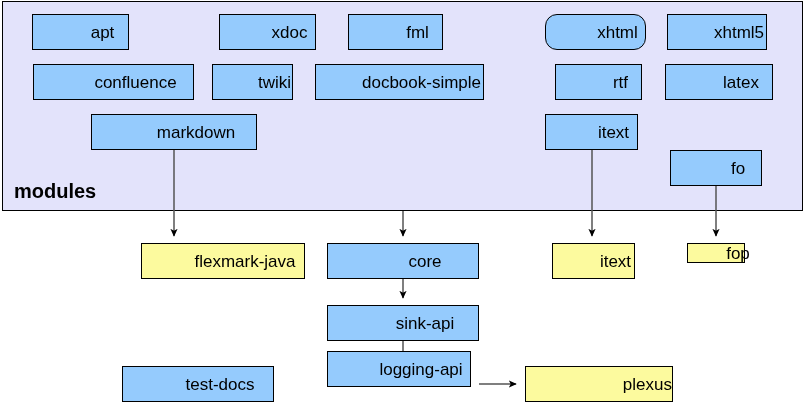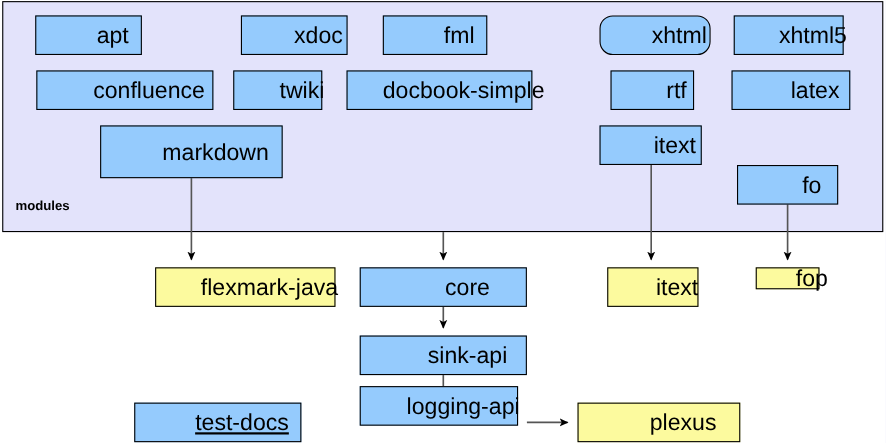--- a/index.html
+++ b/index.html
@@ -25,32 +25,32 @@
   }
   .cluster {
     position: absolute;
     box-sizing: border-box;
     background: #e3e3fb;
     border: 1.6px solid #000000;
   }
   .cluster-label {
     position: absolute;
     font-weight: bold;
-    font-size: 12px;
+    font-size: 20px;
     color: #000000;
     white-space: nowrap;
   }
   .node {
     position: absolute;
     box-sizing: border-box;
     border: 1.4px solid #000000;
     display: flex;
     align-items: center;
     justify-content: center;
-    font-size: 21px;
+    font-size: 17px;
     color: #000000;
     line-height: 1;
     white-space: nowrap;
     z-index: 3;
     padding-left: 44px;
   }
   .node.blue { background: #95cbfd; }
   .node.yellow { background: #fcfa9e; }
 </style>
 </head>
@@ -96,27 +96,27 @@
       </div>
       <div class="node blue" style="left: 33px; top: 64px; width: 161px; height: 36px;">
         <span>confluence</span>
       </div>
       <div class="node blue" style="left: 212px; top: 64px; width: 81px; height: 36px;">
         <span>twiki</span>
       </div>
       <div class="node blue" style="left: 315px; top: 64px; width: 169px; height: 36px;">
         <span>docbook-simple</span>
       </div>
-      <div class="node blue" style="left: 555px; top: 64px; width: 76px; height: 36px;">
+      <div class="node blue" style="left: 555px; top: 64px; width: 87px; height: 36px;">
         <span>rtf</span>
       </div>
       <div class="node blue" style="left: 665px; top: 64px; width: 108px; height: 36px;">
         <span>latex</span>
       </div>
-      <div class="node blue" style="left: 91px; top: 114px; width: 166px; height: 48px;">
+      <div class="node blue" style="left: 91px; top: 114px; width: 166px; height: 36px;">
         <span>markdown</span>
       </div>
       <div class="node blue" style="left: 545px; top: 114px; width: 93px; height: 36px;">
         <span>itext</span>
       </div>
       <div class="node blue" style="left: 670px; top: 114px; width: 92px; height: 36px; margin-top: 36px;">
         <span>fo</span>
       </div>
       <div class="node yellow" style="left: 93px; top: 243px; width: 164px; height: 36px; margin-left: 48px;">
         <span>flexmark-java</span>
@@ -126,24 +126,24 @@
       </div>
       <div class="node yellow" style="left: 552px; top: 243px; width: 83px; height: 36px;">
         <span>itext</span>
       </div>
       <div class="node yellow" style="left: 687px; top: 243px; width: 58px; height: 20px;">
         <span>fop</span>
       </div>
       <div class="node blue" style="left: 327px; top: 305px; width: 152px; height: 36px;">
         <span>sink-api</span>
       </div>
-      <div class="node blue" style="left: 122px; top: 366px; width: 152px; height: 36px; text-decoration: underline;">
+      <div class="node blue" style="left: 122px; top: 366px; width: 152px; height: 36px;">
         <span>test-docs</span>
       </div>
       <div class="node blue" style="left: 327px; top: 351px; width: 144px; height: 36px;">
         <span>logging-api</span>
       </div>
-      <div class="node yellow" style="left: 525px; top: 366px; width: 148px; height: 36px;">
+      <div class="node yellow" style="left: 525px; top: 366px; width: 148px; height: 36px; justify-content: flex-end;">
         <span>plexus</span>
       </div>
     </div>
 
 </div>
 
 </body></html>

